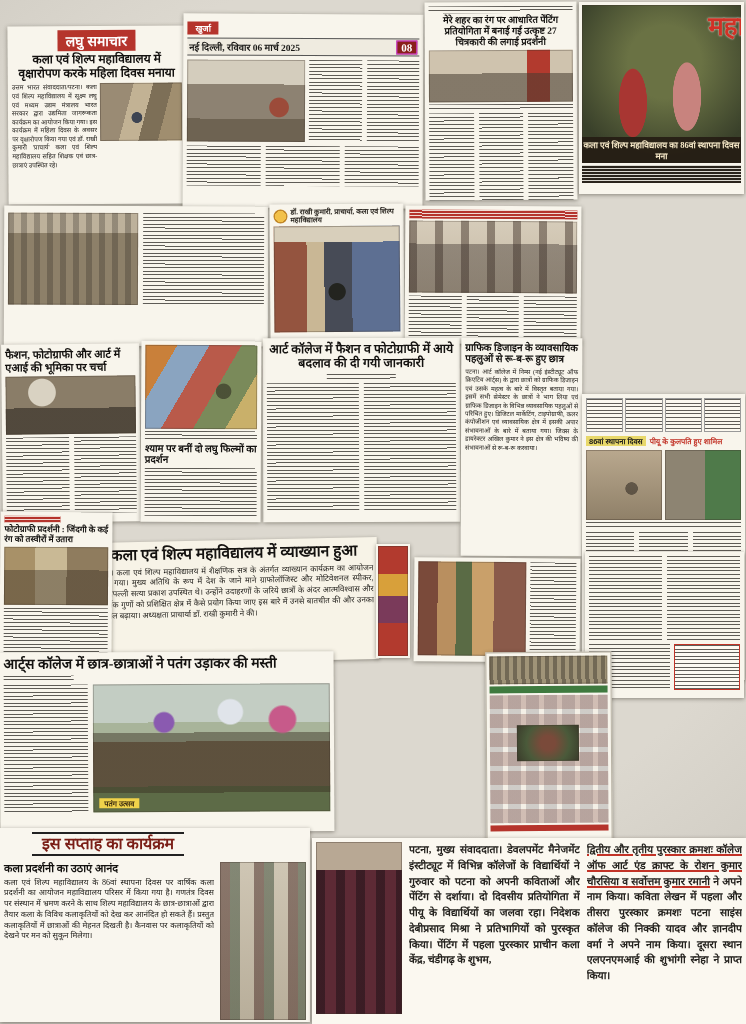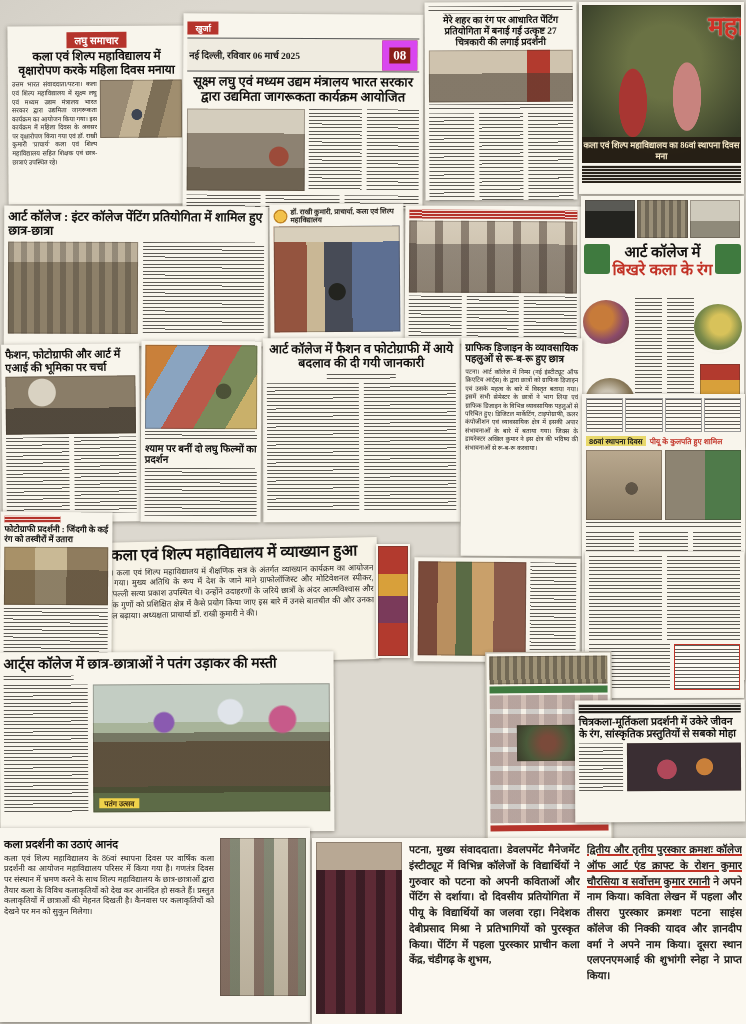--- a/index.html
+++ b/index.html
@@ -23,38 +23,37 @@
   .grn-tag{position:absolute;background:#3f7a3f;width:26px;height:30px;border-radius:3px;}
   .u-red{text-decoration:underline;text-decoration-color:#c23327;text-decoration-thickness:2px;}
 </style>
 </head>
 <body>
 
 <div id="page">
 
   <div class="clip" style="left:8px;top:26px;width:178px;height:178px;transform:rotate(-0.4deg);">
     <div style="text-align:center;margin-bottom:2px;">
-      <span class="redlabel" style="font-size:10px;">लघु समाचार</span>
+      <span class="redlabel" style="font-size:14px;">लघु समाचार</span>
     </div>
     <div class="hl" style="font-size:12px;text-align:center;">कला एवं शिल्प महाविद्यालय में वृक्षारोपण करके महिला दिवस मनाया</div>
     <div style="position:relative;margin-top:3px;">
       <div class="photo" style="float:right;width:82px;height:58px;margin:0 0 2px 3px;
                   background:radial-gradient(circle at 45% 60%, #3d4452 0 9%, transparent 10%),
                              linear-gradient(105deg,#9a8b74 0 35%,#c2b294 35% 55%,#7d6f57 55% 75%,#a08e6f 75%);"></div>
       <div class="body-txt" style="font-size:6.4px;height:104px;">उत्तम भारत संवाददाता/पटना। कला एवं शिल्प महाविद्यालय में सूक्ष्म लघु एवं मध्यम उद्यम मंत्रालय भारत सरकार द्वारा उद्यमिता जागरूकता कार्यक्रम का आयोजन किया गया। इस कार्यक्रम में महिला दिवस के अवसर पर वृक्षारोपण किया गया एवं डॉ. राखी कुमारी 'प्राचार्य' कला एवं शिल्प महाविद्यालय सहित शिक्षक एवं छात्र-छात्राएं उपस्थित रहे।</div>
     </div>
   </div>
 
   <div class="clip" style="left:183px;top:14px;width:240px;height:194px;transform:rotate(0.3deg);">
     <span class="redlabel" style="font-size:8.5px;">खुर्जा</span>
     <div style="display:flex;align-items:center;justify-content:space-between;border-top:1px solid #555;border-bottom:1px solid #555;margin-top:2px;padding:1px 2px;background:#efebe0;">
       <span style="font-weight:bold;font-size:9.5px;">नई दिल्ली, रविवार 06 मार्च 2025</span>
-      <span style="background:#8a1f1b;color:#fff;font-weight:bold;font-size:13px;padding:0 4px;border:7px solid #d946ef;">08</span>
-    </div>
-    <div class="hl" style="font-size:13px;text-align:center;margin-top:3px;">सूक्ष्म लघु एवं मध्यम उद्यम मंत्रालय भारत सरकार द्वारा उद्यमिता जागरूकता कार्यक्रम आयोजित</div>
+      <span style="background:#8a1f1b;color:#fff;font-weight:bold;font-size:11px;padding:0 4px;border:1px solid #d946ef;">08</span>
+    </div>
     <div style="display:flex;gap:4px;margin-top:4px;">
       <div class="photo" style="width:118px;height:82px;
                   background:radial-gradient(circle at 78% 58%, #9c4b3a 0 9%, transparent 10%),
                              linear-gradient(#d4cdbd 0 30%, #8d8272 30% 72%, #6e6352 72%);"></div>
       <div class="cols" style="flex:1;">
         <div class="nz" style="height:82px;"></div>
         <div class="nz" style="height:82px;"></div>
       </div>
     </div>
     <div class="cols" style="margin-top:4px;">
@@ -84,21 +83,20 @@
                            radial-gradient(ellipse 24px 58px at 66% 58%, #c8837e 0 58%, transparent 60%),
                            radial-gradient(circle at 52% 36%, #6a7244 0 28%, #39402a 78%);">
       <div style="position:absolute;top:2px;right:-14px;color:#d03227;font-weight:bold;font-size:26px;
                   font-family:'Liberation Sans','DejaVu Sans',sans-serif;text-shadow:0 0 2px #fff;">महार</div>
       <div class="caption-bar" style="font-size:8.5px;padding:2px 1px;">कला एवं शिल्प महाविद्यालय का 86वां स्थापना दिवस मना</div>
     </div>
     <div class="nz-lt" style="height:18px;background-color:#2a241c;margin-top:2px;"></div>
   </div>
 
   <div class="clip" style="left:4px;top:206px;width:264px;height:140px;transform:rotate(0.2deg);">
-    <div class="hl" style="font-size:12.5px;">आर्ट कॉलेज : इंटर कॉलेज पेंटिंग प्रतियोगिता में शामिल हुए छात्र-छात्रा</div>
     <div style="display:flex;gap:5px;margin-top:3px;">
       <div class="photo" style="width:130px;height:92px;
                   background:repeating-linear-gradient(90deg, rgba(40,35,30,.28) 0 6px, transparent 6px 13px),
                              linear-gradient(#bdb19b 0 22%, #8d8069 22%);"></div>
       <div style="flex:1;">
         <div class="nz" style="height:92px;"></div>
       </div>
     </div>
   </div>
 
@@ -119,42 +117,20 @@
                 background:linear-gradient(180deg, transparent 0 32%, rgba(60,50,45,.42) 32%),
                            repeating-linear-gradient(90deg, rgba(70,55,45,.5) 0 8px, transparent 8px 26px),
                            linear-gradient(#d6ccba,#c4b8a2);"></div>
     <div class="cols" style="margin-top:3px;">
       <div class="nz" style="height:42px;"></div>
       <div class="nz" style="height:42px;"></div>
       <div class="nz" style="height:42px;"></div>
     </div>
   </div>
 
-  <div class="clip" style="left:581px;top:196px;width:163px;height:252px;">
-    <div style="display:flex;gap:2px;">
-      <div class="photo" style="flex:1;height:38px;background:linear-gradient(#5a5a55 0 30%,#23231f 30%);"></div>
-      <div class="photo" style="flex:1;height:38px;background:repeating-linear-gradient(90deg, rgba(50,45,38,.4) 0 4px, transparent 4px 8px),#9a8f78;"></div>
-      <div class="photo" style="flex:1;height:38px;background:linear-gradient(#cfcabc 0 55%,#8f8a7a 55%);"></div>
-    </div>
-    <div style="text-align:center;margin-top:6px;">
-      <div class="hl" style="font-size:15px;">आर्ट कॉलेज में</div>
-      <div class="hl" style="font-size:16px;color:#c23327;">बिखरे कला के रंग</div>
-    </div>
-    <div class="grn-tag" style="left:3px;top:48px;"></div>
-    <div class="grn-tag" style="right:3px;top:48px;"></div>
-    <div class="cloud photo" style="left:2px;top:104px;width:46px;height:44px;background:radial-gradient(circle at 40% 40%,#c77b3a 0 30%,#8a4a6a 60%,#5a3a2a);"></div>
-    <div class="cloud photo" style="right:2px;top:108px;width:48px;height:46px;background:radial-gradient(circle at 55% 45%,#d8c25a 0 28%,#7a8a4a 60%,#4a5a3a);"></div>
-    <div class="cloud photo" style="left:4px;top:182px;width:50px;height:48px;background:radial-gradient(circle at 45% 50%,#cfc8b8 0 30%,#8a7a5a 65%,#5a4a3a);"></div>
-    <div class="photo" style="position:absolute;right:4px;top:168px;width:40px;height:72px;
-                background:linear-gradient(#b23a2e 0 22%,#d8a03a 22% 45%,#5a6b45 45% 70%,#8a4a3a 70%);"></div>
-    <div class="cols" style="position:absolute;left:54px;right:50px;top:102px;height:138px;">
-      <div class="nz"></div>
-      <div class="nz"></div>
-    </div>
-  </div>
 
   <div class="clip" style="left:2px;top:344px;width:138px;height:178px;transform:rotate(-0.6deg);">
     <div class="hl" style="font-size:11px;">फैशन, फोटोग्राफी और आर्ट में एआई की भूमिका पर चर्चा</div>
     <div class="photo" style="width:100%;height:58px;margin-top:3px;
                 background:radial-gradient(circle at 28% 28%, #d9d2c2 0 13%, transparent 14%),
                            linear-gradient(180deg, transparent 0 55%, rgba(35,30,25,.55) 55%),#8a7d68;"></div>
     <div class="cols" style="margin-top:3px;">
       <div class="nz" style="height:76px;"></div>
       <div class="nz" style="height:76px;"></div>
     </div>
@@ -265,31 +241,25 @@
     <div style="height:7px;background:#3f7a3f;margin-top:2px;"></div>
     <div style="height:128px;margin-top:2px;background-color:#f3efe6;
                 background-image:repeating-linear-gradient(0deg, rgba(120,60,50,.28) 0 14px, transparent 14px 19px),
                                  repeating-linear-gradient(90deg, rgba(100,100,110,.25) 0 13px, transparent 13px 18px);">
       <div class="photo" style="position:absolute;left:30px;top:72px;width:62px;height:36px;
                   background:radial-gradient(circle at 50% 50%, #7a4a3a 0 20%, #4a5a3a 60%, #3a3a2a);"></div>
     </div>
     <div style="height:6px;background:#b5342c;margin-top:2px;"></div>
   </div>
 
-  <div class="clip" style="left:575px;top:700px;width:170px;height:122px;transform:rotate(-0.3deg);">
-    <div class="nz-lt" style="height:9px;background-color:#24211c;"></div>
-    <div class="hl" style="font-size:10.5px;margin-top:3px;">चित्रकला-मूर्तिकला प्रदर्शनी में उकेरे जीवन के रंग, सांस्कृतिक प्रस्तुतियों से सबको मोहा</div>
-    <div style="display:flex;gap:4px;margin-top:3px;">
-      <div class="nz" style="width:44px;height:48px;"></div>
-      <div class="photo" style="flex:1;height:48px;background:radial-gradient(circle at 35% 55%, #b0485a 0 12%, transparent 13%),
-                  radial-gradient(circle at 68% 50%, #c9803a 0 10%, transparent 11%),#3a2e33;"></div>
-    </div>
-  </div>
 
   <div class="clip" style="left:0px;top:828px;width:310px;height:194px;background:#f9f6ee;">
+    <div style="display:inline-block;border-top:2px solid #222;border-bottom:2px solid #222;padding:1px 10px;margin-left:28px;">
+      <span class="hl" style="font-size:16px;color:#7a1e16;">इस सप्ताह का कार्यक्रम</span>
+    </div>
     <div style="position:relative;margin-top:6px;padding-right:92px;">
       <div class="hl" style="font-size:11px;">कला प्रदर्शनी का उठाएं आनंद</div>
       <div class="body-txt" style="font-size:8px;margin-top:3px;height:132px;">कला एवं शिल्प महाविद्यालय के 86वां स्थापना दिवस पर वार्षिक कला प्रदर्शनी का आयोजन महाविद्यालय परिसर में किया गया है। गणतंत्र दिवस पर संस्थान में भ्रमण करने के साथ शिल्प महाविद्यालय के छात्र-छात्राओं द्वारा तैयार कला के विविध कलाकृतियों को देख कर आनंदित हो सकते हैं। प्रस्तुत कलाकृतियों में छात्राओं की मेहनत दिखती है। कैनवास पर कलाकृतियों को देखने पर मन को सुकून मिलेगा।</div>
       <div class="photo" style="position:absolute;right:0;top:0;width:86px;height:158px;
                   background:repeating-linear-gradient(90deg, rgba(70,40,35,.5) 0 10px, rgba(40,60,40,.45) 10px 20px, transparent 20px 34px),
                              linear-gradient(#cfc6b4,#b8ae9a);"></div>
     </div>
   </div>
 
   <div class="clip" style="left:312px;top:838px;width:434px;height:186px;background:#fbf8f0;">

